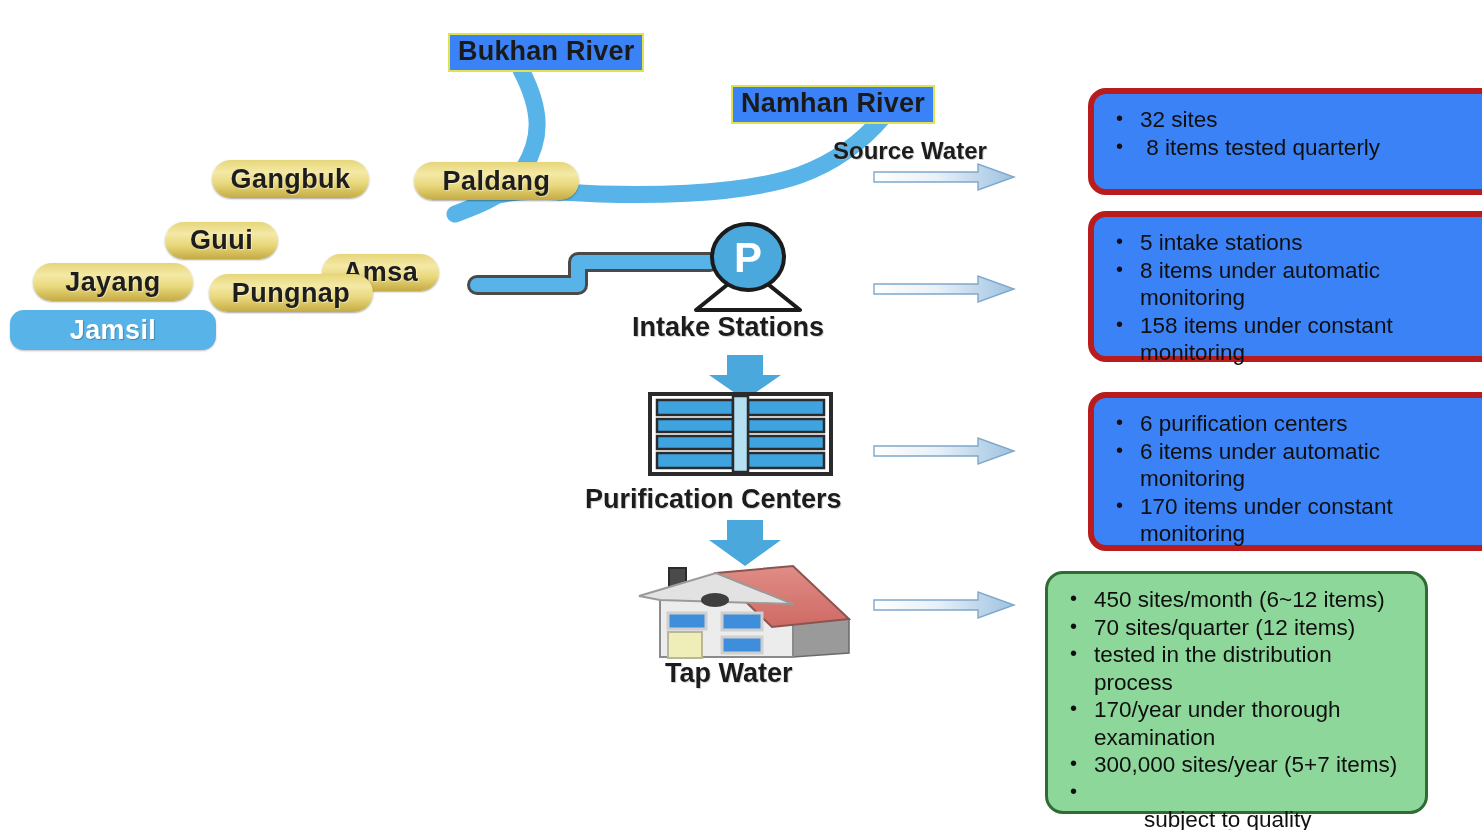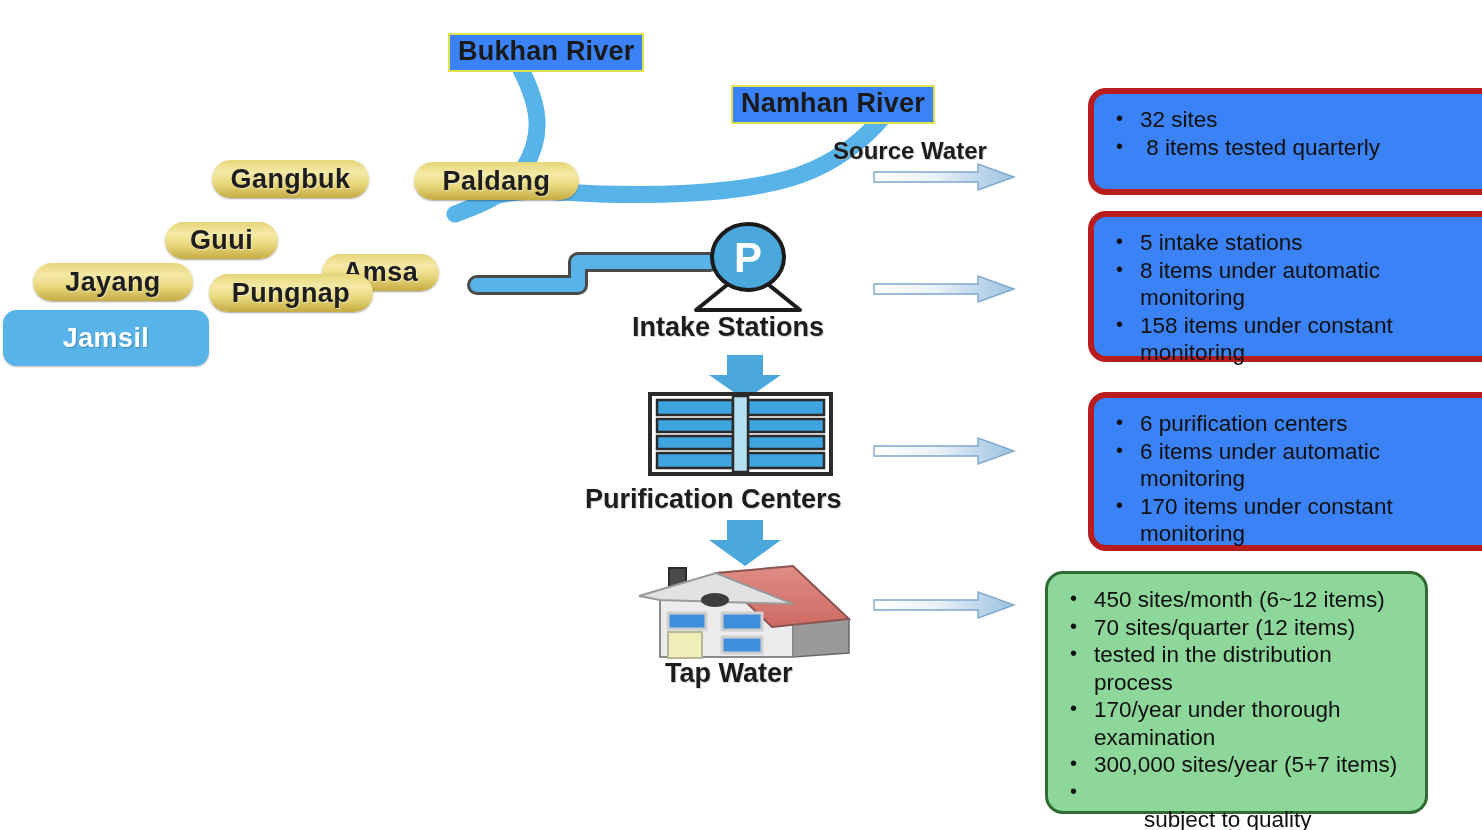--- a/index.html
+++ b/index.html
@@ -226,21 +226,21 @@
 
   <div class="river-label" style="left:448px; top:33px;">Bukhan River</div>
   <div class="river-label" style="left:731px; top:85px;">Namhan River</div>
 
   <div class="station-pill" style="left:212px; top:160px; width:157px; height:38px;">Gangbuk</div>
   <div class="station-pill" style="left:414px; top:162px; width:165px; height:38px;">Paldang</div>
   <div class="station-pill" style="left:322px; top:212px; width:117px; height:37px;margin-top:42px;">Amsa</div>
   <div class="station-pill" style="left:165px; top:222px; width:113px; height:37px;">Guui</div>
   <div class="station-pill" style="left:33px; top:263px; width:160px; height:38px;">Jayang</div>
   <div class="station-pill" style="left:209px; top:274px; width:164px; height:38px;text-align:right;">Pungnap</div>
-  <div class="station-pill selected" style="left:3px; top:310px; width:206px; height:56px;">Jamsil</div>
+  <div class="station-pill selected" style="left:10px; top:310px; width:206px; height:40px;">Jamsil</div>
 
   <div class="flow-label" style="left:833px; top:137px;">Source Water</div>
   <div class="stage-caption" style="left:632px; top:312px;">Intake Stations</div>
   <div class="stage-caption" style="left:585px; top:484px;">Purification Centers</div>
   <div class="stage-caption" style="left:665px; top:658px;">Tap Water</div>
 
   <div class="info-panel blue" style="left:1045px; top:88px; width:425px; height:107px;">
     <ul>
       <li>32 sites</li>
       <li> 8 items tested quarterly</li>

